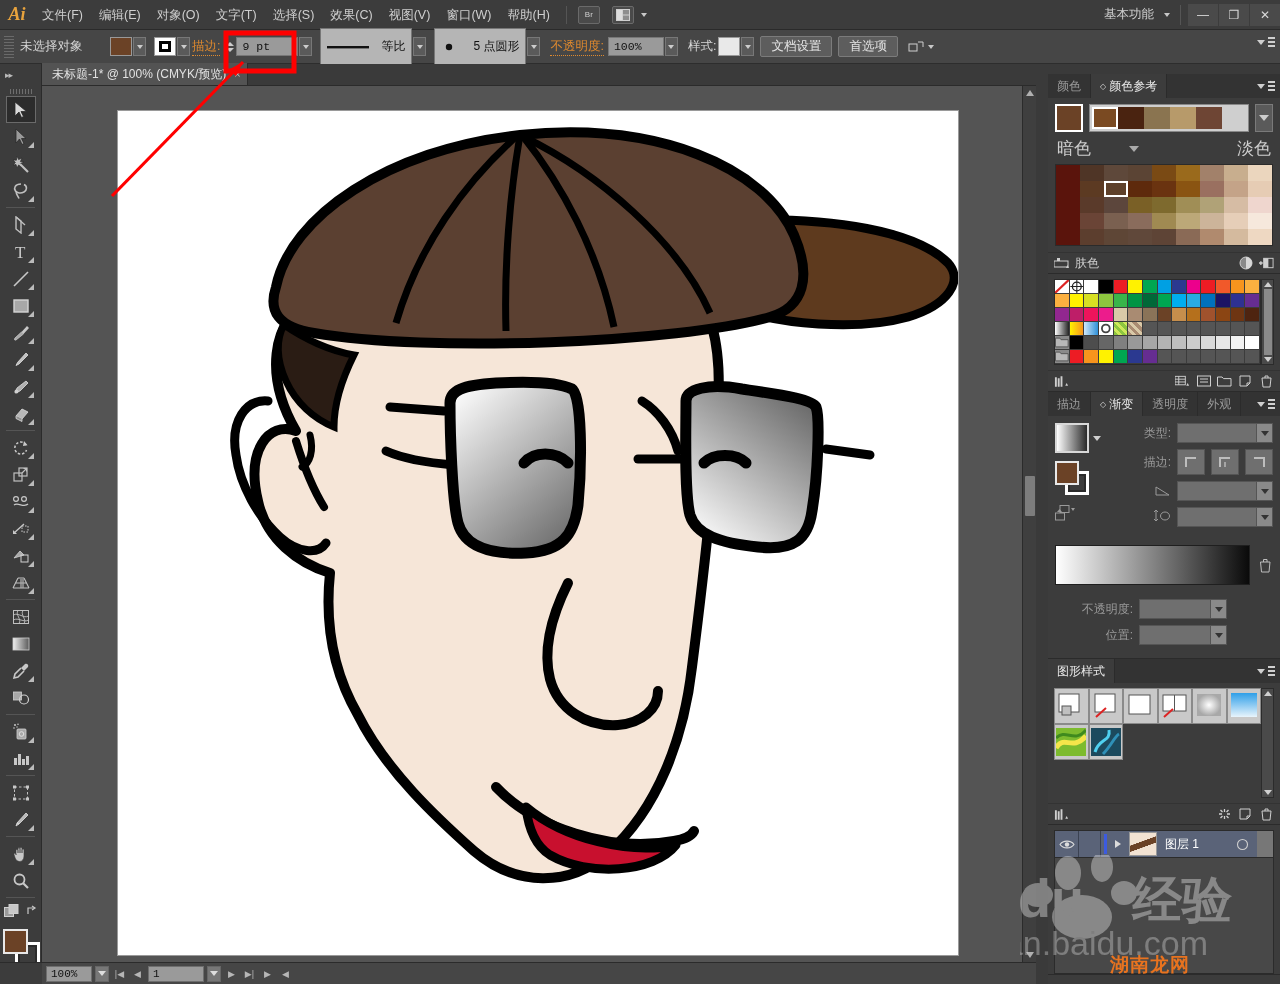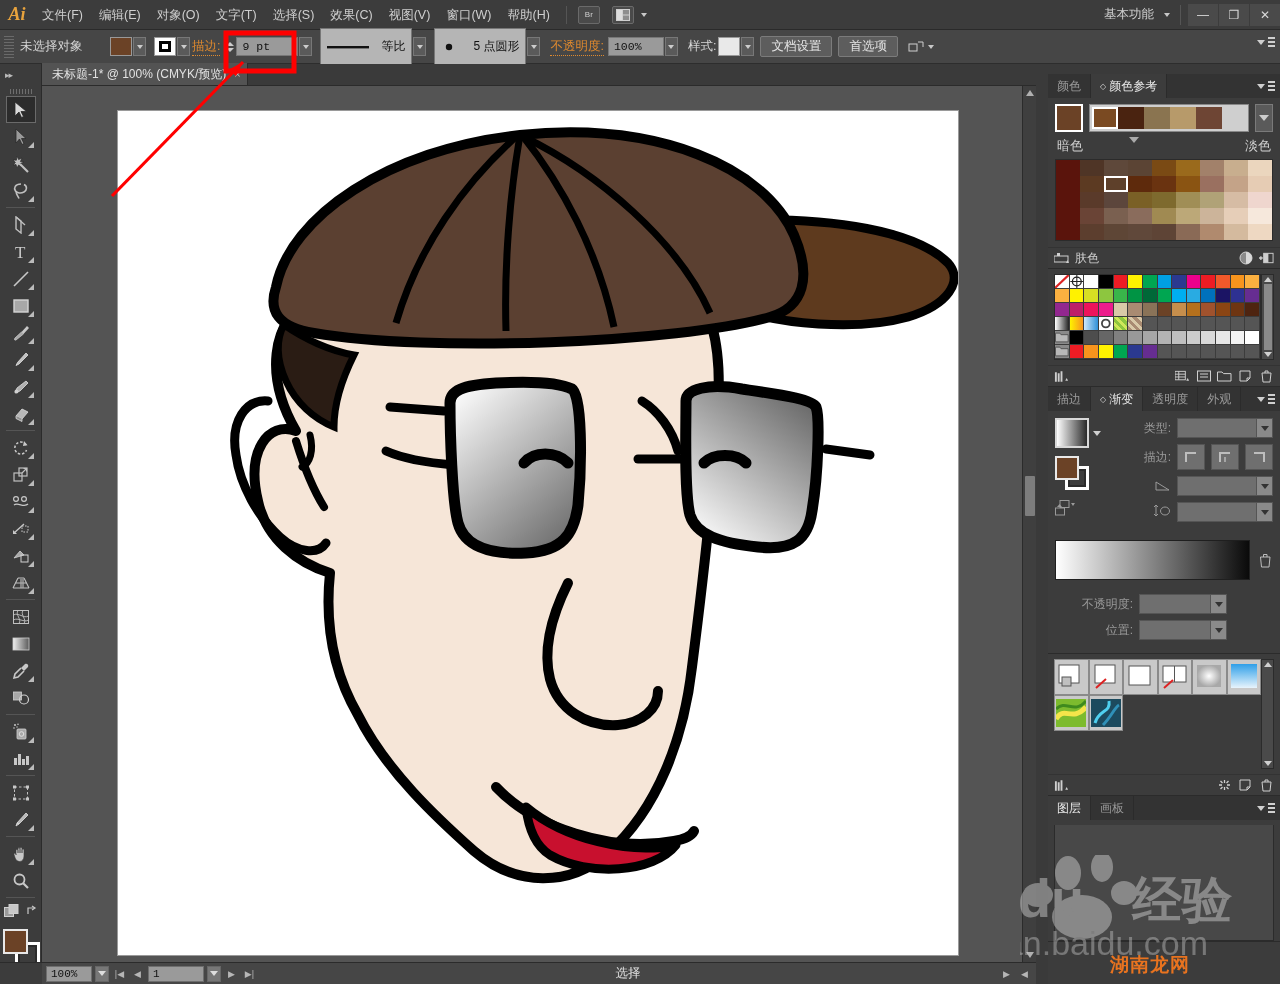--- a/index.html
+++ b/index.html
@@ -77,21 +77,21 @@
   .pmenu .bars span{height:2px;background:#cfcfcf;}
   .pmenu .ar{width:0;height:0;border-left:4px solid transparent;border-right:4px solid transparent;border-top:5px solid #cfcfcf;}
   .pbody{padding:6px 7px 6px 7px;}
   
   #cg-top{display:flex;align-items:center;gap:6px;}
   #cg-base{width:28px;height:28px;border:2px solid #fff;background:#6b4226;}
   #cg-harm{flex:1;height:28px;background:#cfcfcf;border:1px solid #888;display:flex;align-items:center;padding:2px;}
   #cg-harm .hs{width:26px;height:22px;}
   #cg-harm .hs.first{outline:2px solid #fff;outline-offset:-2px;}
   #cg-dd{width:18px;height:28px;background:#5a5a5a;border:1px solid #7a7a7a;display:flex;align-items:center;justify-content:center;}
-  #cg-labels{display:flex;justify-content:space-between;align-items:flex-start;margin:5px 2px 4px;font-size:13px;color:#cfcfcf;}
+  #cg-labels{display:flex;justify-content:space-between;align-items:center;margin:5px 2px 4px;font-size:17px;color:#cfcfcf;}
   #cg-grid{display:grid;grid-template-columns:repeat(9,1fr);grid-template-rows:repeat(5,16px);border:1px solid #2b2b2b;}
   #cg-grid div{width:100%;height:100%;}
   #cg-grid div.selcell{outline:2px solid #fff;outline-offset:-2px;z-index:2;}
   .pfoot{height:21px;display:flex;align-items:center;padding:0 6px;gap:6px;font-size:12px;color:#cfcfcf;border-top:1px solid #333;}
   .pfoot .sp{margin-left:auto;}
   .ficon{width:15px;height:14px;display:flex;align-items:center;justify-content:center;}
   
   #sw-grid{display:grid;grid-template-columns:repeat(14,1fr);grid-auto-rows:14px;border:1px solid #2b2b2b;}
   #sw-grid div{width:100%;height:100%;border-right:1px solid #3c3c3c;border-bottom:1px solid #3c3c3c;}
   #sw-wrap{display:flex;}
@@ -943,20 +943,33 @@
         <div class="inputdd" style="width:88px">
             <div class="ar">
               <i></i>
             </div>
           </div>
       </div>
     </div>
   </div>
 
   <div class="panel">
+    <div class="ptabs">
+      <div class="ptab active">
+          <span>图形样式</span>
+        </div>
+      <div class="pmenu">
+          <div class="ar"></div>
+          <div class="bars">
+            <span></span>
+            <span></span>
+            <span></span>
+          </div>
+        </div>
+    </div>
     <div class="pbody" style="padding:5px 6px">
       <div style="display:flex">
         <div id="gs-grid" style="flex:1">
           <div class="cell">
               <svg width="30" height="28">
                 <rect x="3" y="2" width="20" height="18" fill="#fff" stroke="#555"></rect>
                 <rect x="6" y="14" width="9" height="9" fill="#c0c0c0" stroke="#555"></rect>
               </svg>
             </div>
           <div class="cell">
@@ -1041,37 +1054,46 @@
       </span>
       <span class="ficon">
         <svg width="13" height="13" viewBox="0 0 13 13">
             <path d="M2 3 L11 3 L10 12 L3 12 Z M5 3 L5 1 L8 1 L8 3" fill="none" stroke="#cfcfcf"></path>
           </svg>
       </span>
     </div>
   </div>
 
   <div class="panel">
-    <div class="ptabs">
-      <div class="ptab active">
-          <span>图层</span>
-        </div>
-      <div class="ptab">
-          <span>画板</span>
-        </div>
-      <div class="pmenu">
-          <div class="ar"></div>
-          <div class="bars">
-            <span></span>
-            <span></span>
-            <span></span>
-          </div>
-        </div>
-    </div>
     <div class="pbody" style="padding:5px 6px 0">
+      <div id="ly-row">
+        <div class="cell" style="width:24px">
+          <svg width="16" height="11" viewBox="0 0 16 11">
+              <path d="M1 5.5 C4 1 12 1 15 5.5 C12 10 4 10 1 5.5 Z" fill="none" stroke="#dcdcdc" stroke-width="1.1"></path>
+              <circle cx="8" cy="5.5" r="2.2" fill="#dcdcdc"></circle>
+            </svg>
+        </div>
+        <div class="cell" style="width:22px"></div>
+        <div class="cell" style="width:8px;border-right:none">
+            <div style="width:3px;height:20px;background:#3c5be0"></div>
+          </div>
+        <div class="cell" style="width:18px;border-right:none">
+          <span style="width:0;height:0;border-top:4.5px solid transparent;border-bottom:4.5px solid transparent;border-left:6px solid #dcdcdc"></span>
+        </div>
+        <div class="cell" style="width:32px;border-right:none">
+            <div id="ly-thumb"></div>
+          </div>
+        <div class="cell" style="flex:1;justify-content:flex-start;padding-left:6px;border-right:none;font-size:12px;color:#fff">图层 1</div>
+        <div class="cell" style="width:30px;border-right:none">
+          <svg width="13" height="13" viewBox="0 0 13 13">
+              <circle cx="6.5" cy="6.5" r="5" fill="none" stroke="#cfcfcf" stroke-width="1.1"></circle>
+            </svg>
+        </div>
+        <div class="cell" style="width:16px;border-right:none;background:#777"></div>
+      </div>
       <div id="ly-list">
         
       </div>
     </div>
 
   </div>
 
 </div>
 
 <div class="wm" id="wm-big">
@@ -1098,16 +1120,15 @@
       <i style="width:0;height:0;border-left:4px solid transparent;border-right:4px solid transparent;border-top:5px solid #ddd"></i>
     </div>
   <div class="sb-nav">|◀</div>
   <div class="sb-nav">◀</div>
   <div class="sb-field" style="width:56px">1</div>
   <div class="sb-ar">
       <i style="width:0;height:0;border-left:4px solid transparent;border-right:4px solid transparent;border-top:5px solid #ddd"></i>
     </div>
   <div class="sb-nav">▶</div>
   <div class="sb-nav">▶|</div>
-  <div id="sb-mode">选择</div>
   <div class="sb-nav">▶</div>
   <div class="sb-nav">◀</div>
 </div>
 
 </body></html>

